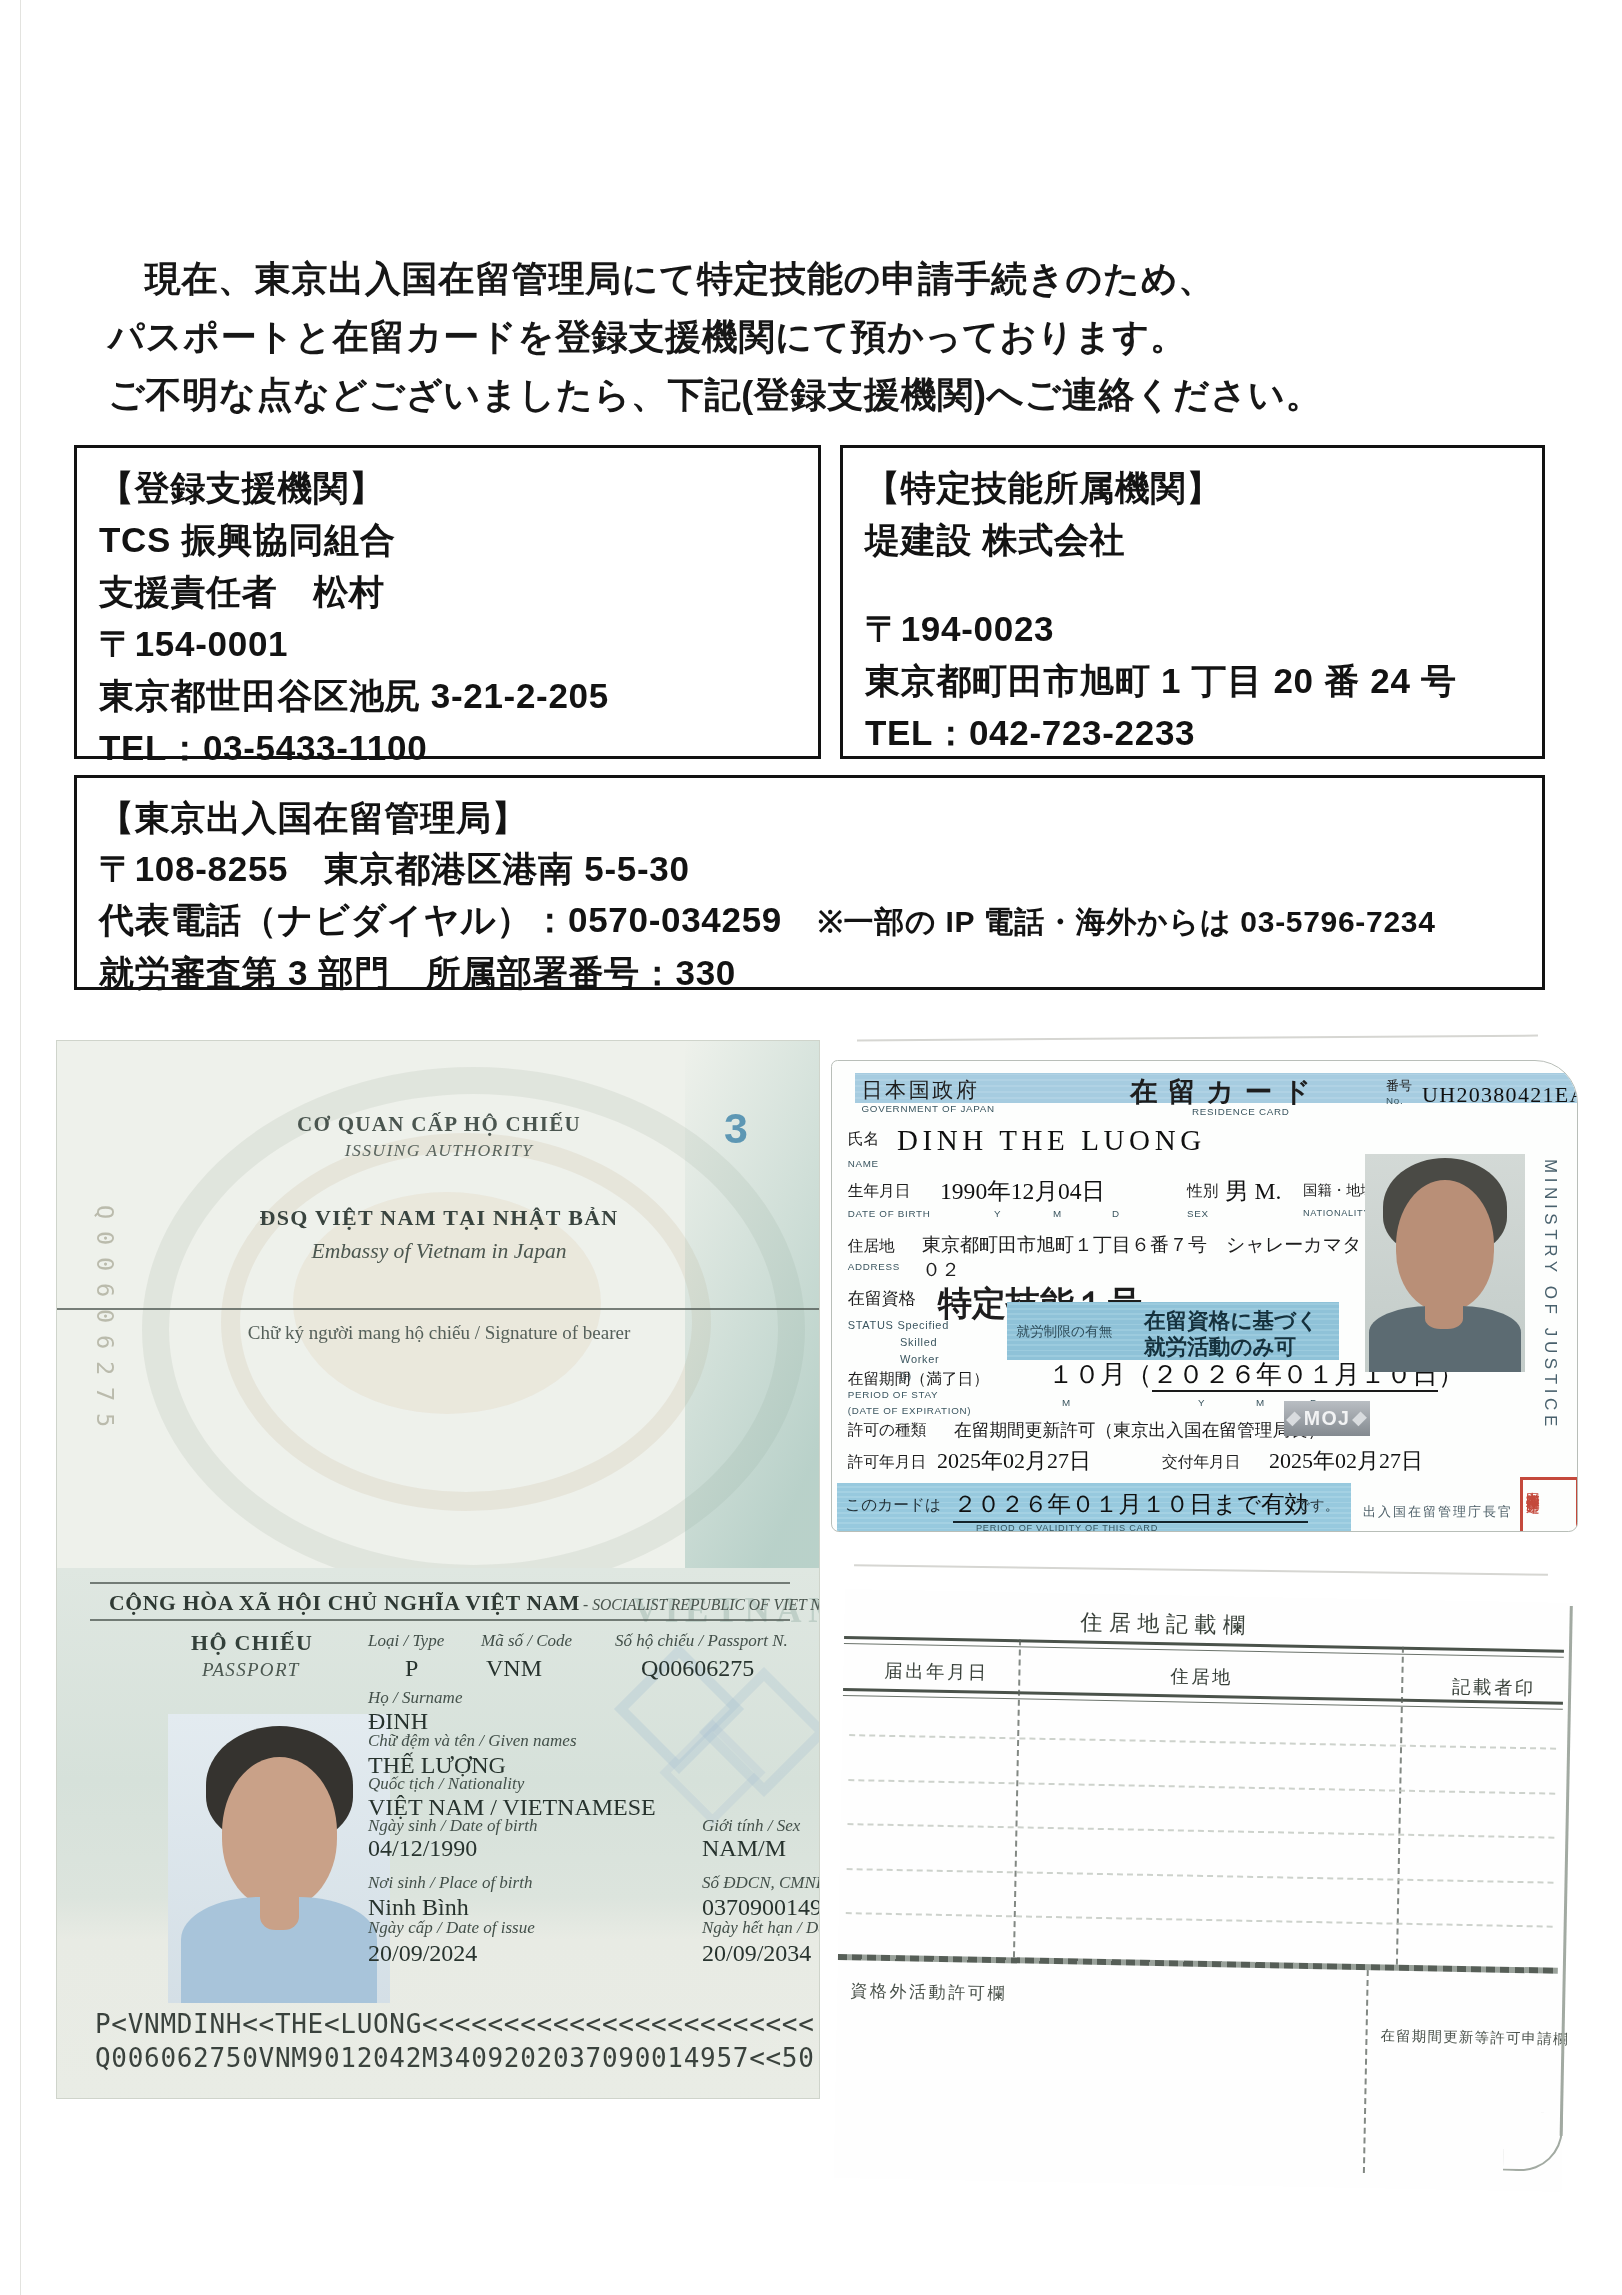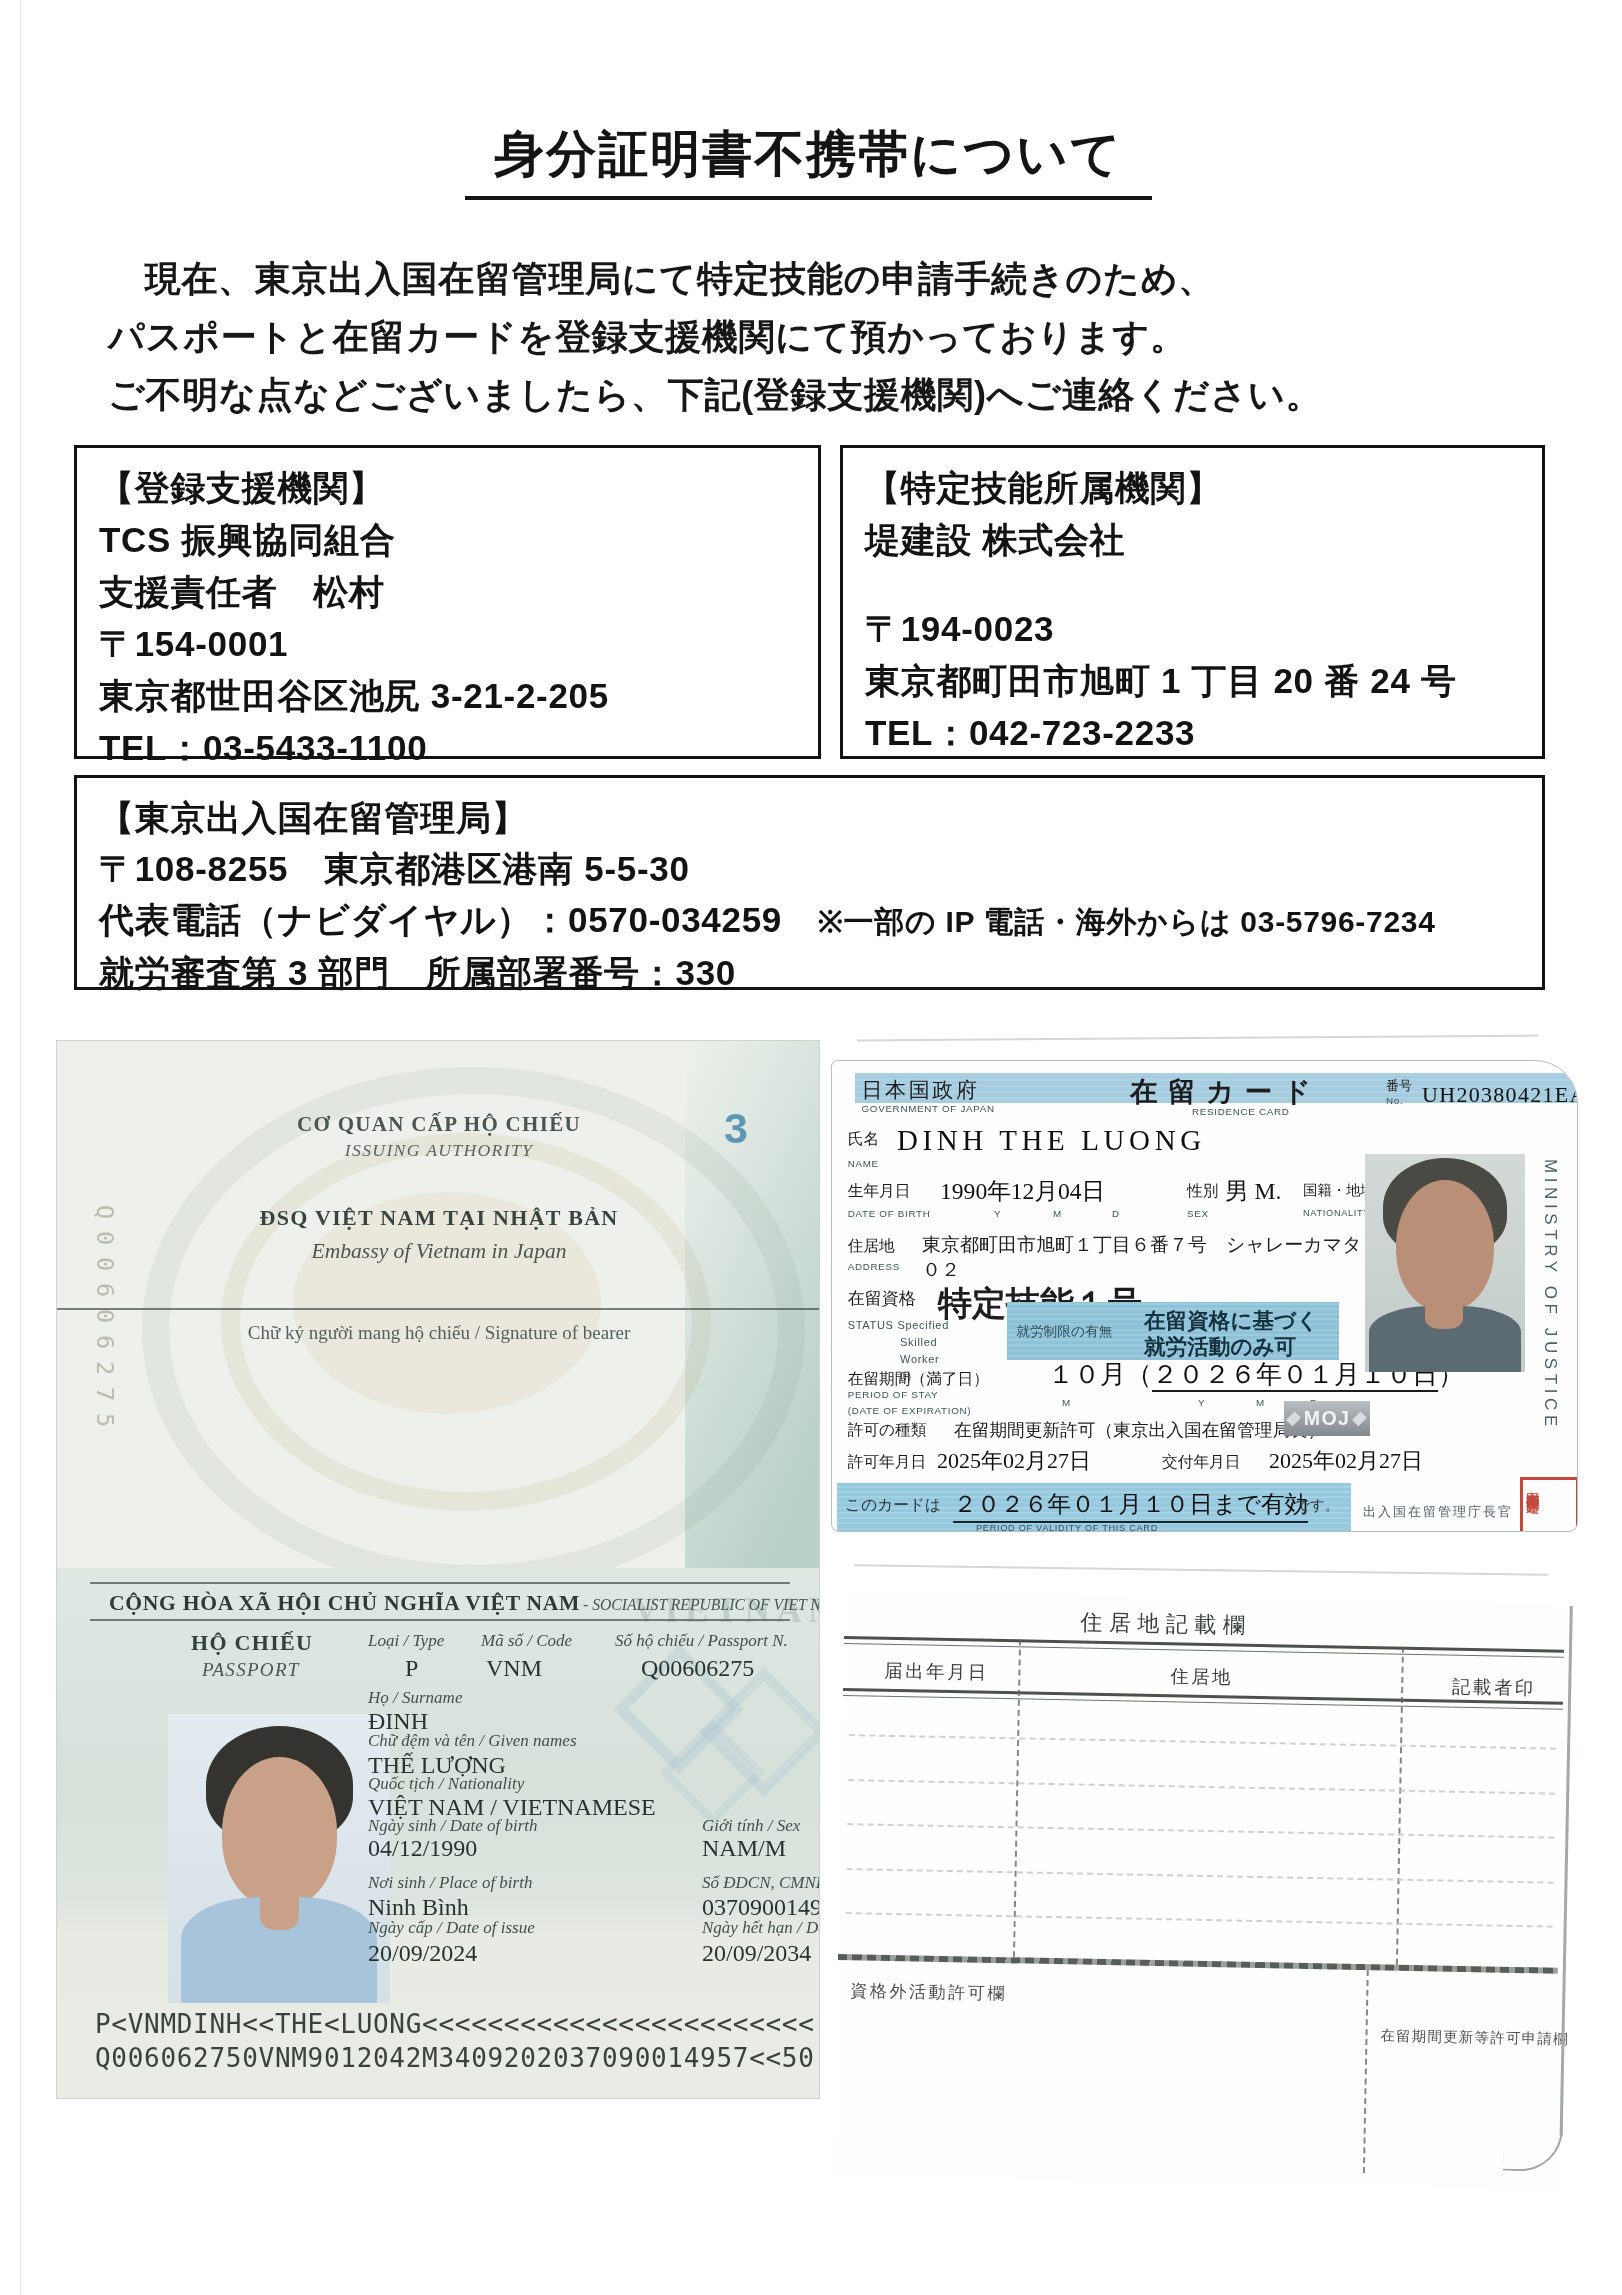--- a/index.html
+++ b/index.html
@@ -85,21 +85,20 @@
 </style>
 </head>
 <body>
 
 <div class="page">
 
   <div class="scan-edge-left"></div>
   <div class="scan-streak" style="left:857px;top:1037px;width:681px;transform:rotate(-0.4deg);"></div>
   <div class="scan-streak" style="left:854px;top:1569px;width:694px;transform:rotate(0.8deg);"></div>
 
-  <div class="doc-title nowrap">身分証明書不携帯について</div>
 
   <div class="intro">
     <div class="nowrap">　現在、東京出入国在留管理局にて特定技能の申請手続きのため、</div>
     <div class="nowrap">パスポートと在留カードを登録支援機関にて預かっております。</div>
     <div class="nowrap">ご不明な点などございましたら、下記(登録支援機関)へご連絡ください。</div>
   </div>
 
   <div class="info-box" style="left:74px;top:445px;width:747px;height:314px;">
     <div class="nowrap">【登録支援機関】</div>
     <div class="nowrap">TCS 振興協同組合</div>

